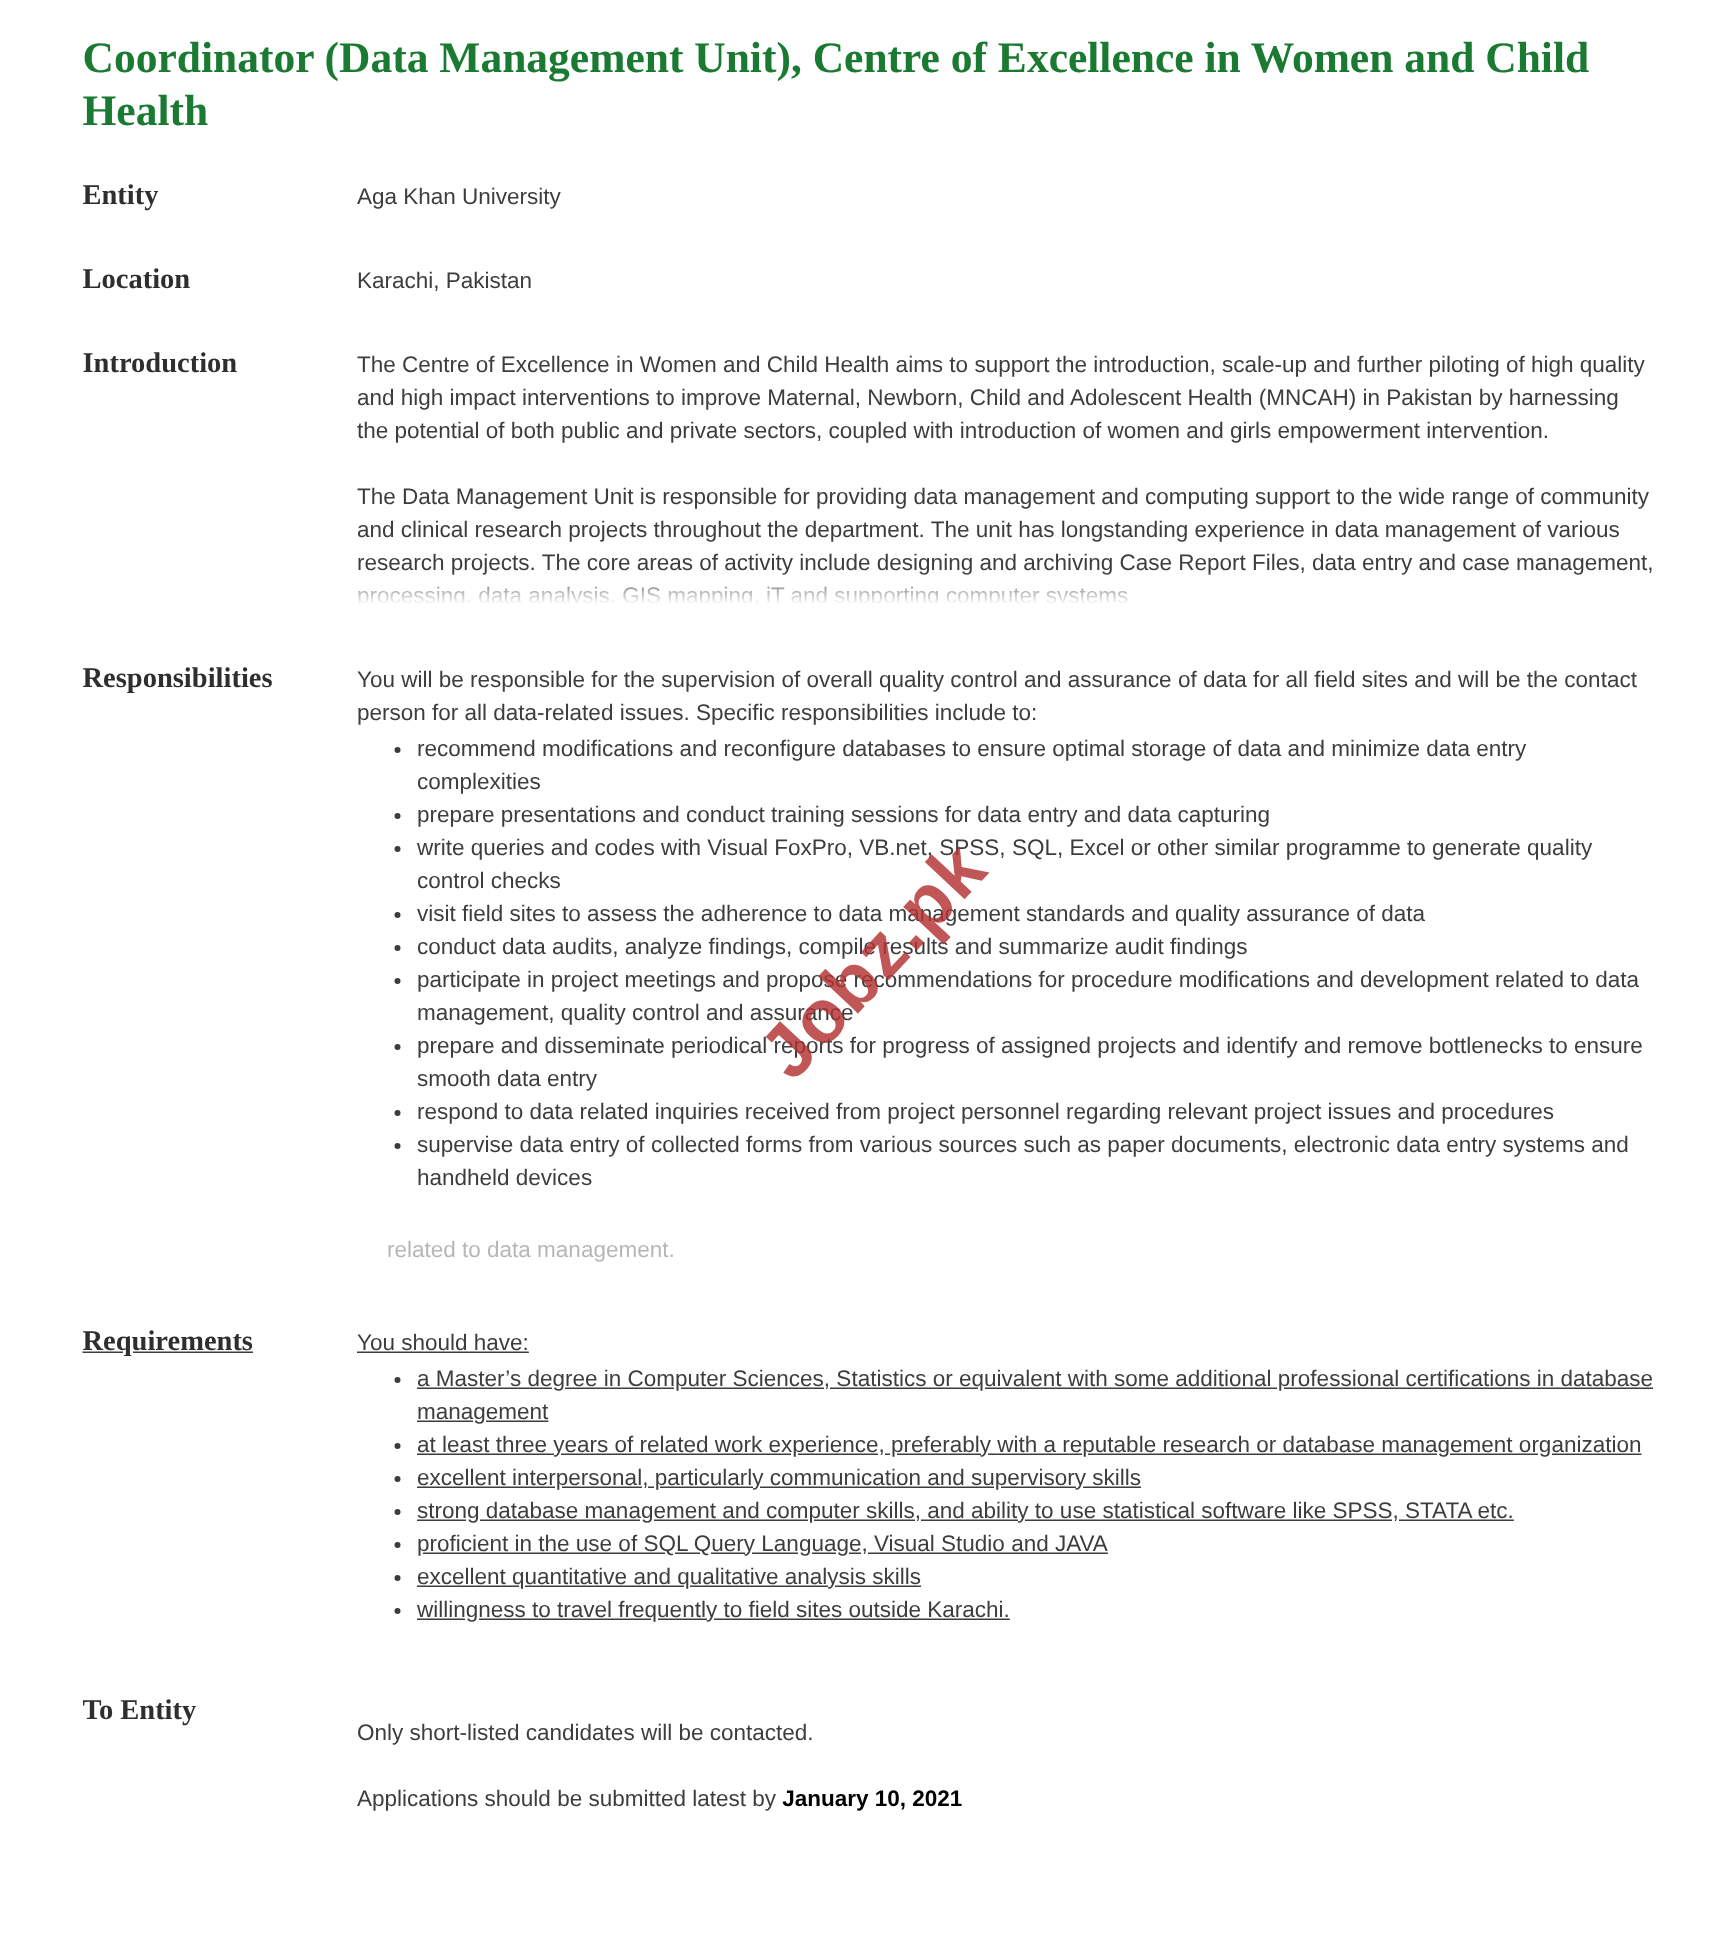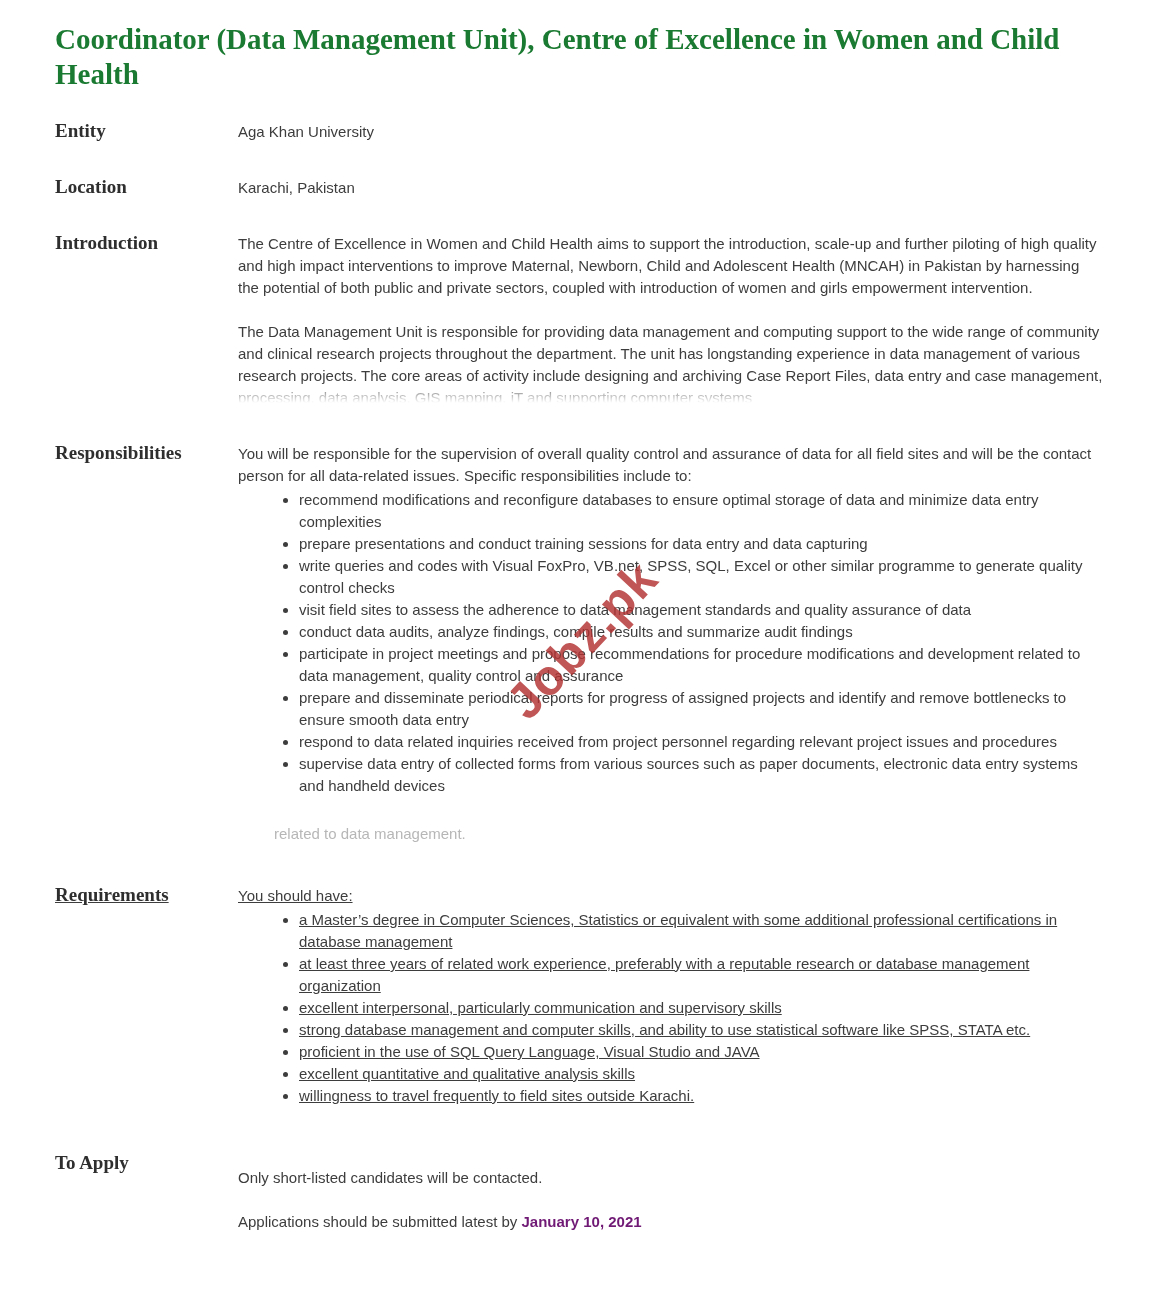--- a/index.html
+++ b/index.html
@@ -63,35 +63,35 @@
     left:0;right:0;bottom:0;
     height:28px;
     background:linear-gradient(to bottom, rgba(255,255,255,0), #ffffff 78%);
     pointer-events:none;
   }
   ul.bullets{
     margin-top:2px;
     padding-left:40px;
     list-style:disc;
   }
-  ul.bullets li{line-height:22px;margin-left:21px;}
+  ul.bullets li{line-height:22px;}
   .faded-tail{
     margin-top:26px;
-    margin-left:36px;
+    margin-left:20px;
     color:#6f6f6f;
     opacity:0.5;
   }
   .note-line{margin-top:14px;}
   .deadline-line{margin-top:7px;}
   a.email-link{
     color:var(--link-blue);
     text-decoration:none;
     cursor:pointer;
   }
-  strong.deadline-date{font-weight:700;color:#701a75;text-align:right;}
+  strong.deadline-date{font-weight:700;color:#000000;text-align:right;}
   .watermark{
     position:absolute;
     left:437px;top:520px;
     width:290px;height:240px;
     display:flex;align-items:center;justify-content:center;
     transform:rotate(-47deg);
     font-family:"Liberation Sans", sans-serif;
     font-weight:700;
     font-size:50px;
     letter-spacing:1px;
@@ -158,21 +158,21 @@
         <li>excellent interpersonal, particularly communication and supervisory skills</li>
         <li>strong database management and computer skills, and ability to use statistical software like SPSS, STATA etc.</li>
         <li>proficient in the use of SQL Query Language, Visual Studio and JAVA</li>
         <li>excellent quantitative and qualitative analysis skills</li>
         <li>willingness to travel frequently to field sites outside Karachi.</li>
       </ul>
     </div>
   </div>
 
   <div class="row row-to-apply">
-    <div class="label">To Apply</div>
+    <div class="label">To Entity</div>
     <div class="content">
       <p class="note-line">Only short-listed candidates will be contacted.</p>
       <p class="deadline-line"><span>Applications should be submitted latest by </span><strong class="deadline-date">January 10, 2021</strong></p>
     </div>
   </div>
 
 </div>
 
 <div class="watermark">Jobz.pk</div>
 

